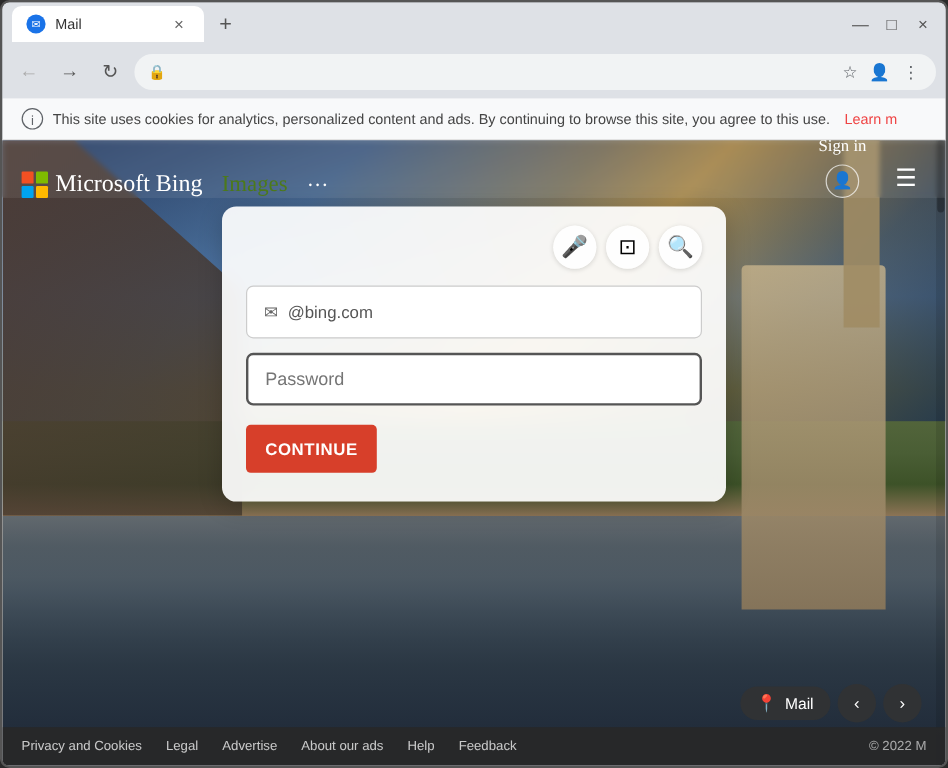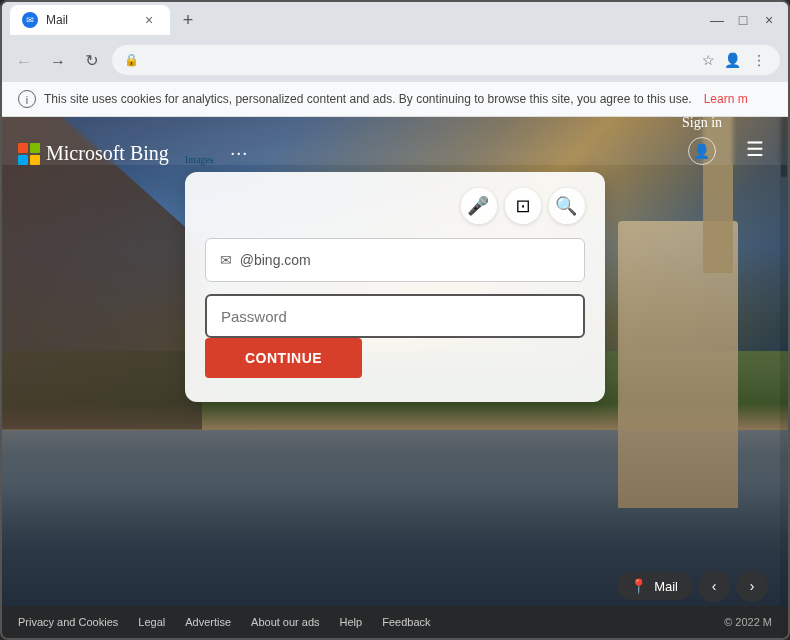--- a/index.html
+++ b/index.html
@@ -254,22 +254,22 @@
       gap: 2px;
       width: 22px; height: 22px;
     }
     .sq { border-radius: 1px; }
     .sq1 { background: #f25022; }
     .sq2 { background: #7fba00; }
     .sq3 { background: #00a4ef; }
     .sq4 { background: #ffb900; }
     .bing-name { color: white; font-size: 20px; font-weight: 400; }
     .bing-nav-link {
-      color: #0c4a6e;
-      font-size: 10px;
+      color: #4d7c0f;
+      font-size: 19px;
       text-decoration: none;
       opacity: 0.9;
     }
     .bing-nav-dots {
       color: white;
       font-size: 18px;
       cursor: pointer;
     }
     .bing-nav-spacer { flex: 1; }
     .bing-signin {
@@ -347,40 +347,41 @@
       color: #666;
     }
     .email-text {
       font-size: 14px;
       color: #555;
     }
 
     
     .password-field-wrap {
       width: 100%;
+      margin-bottom: 16px;
     }
     .password-field {
       width: 100%;
       height: 44px;
       border: 2px solid #555;
       border-radius: 6px;
       padding: 0 14px;
       font-size: 15px;
       color: #333;
       background: white;
       outline: none;
     }
 
     
     .continue-btn {
       background: #d73f2a;
       color: white;
       border: none;
       border-radius: 4px;
-      padding: 12px 40px;
+      padding: 12px 16px;
       font-size: 14px;
       font-weight: 600;
       letter-spacing: 0.5px;
       cursor: pointer;
       text-transform: uppercase;
     }
 
     
     .bottom-info-bar {
       position: absolute;

